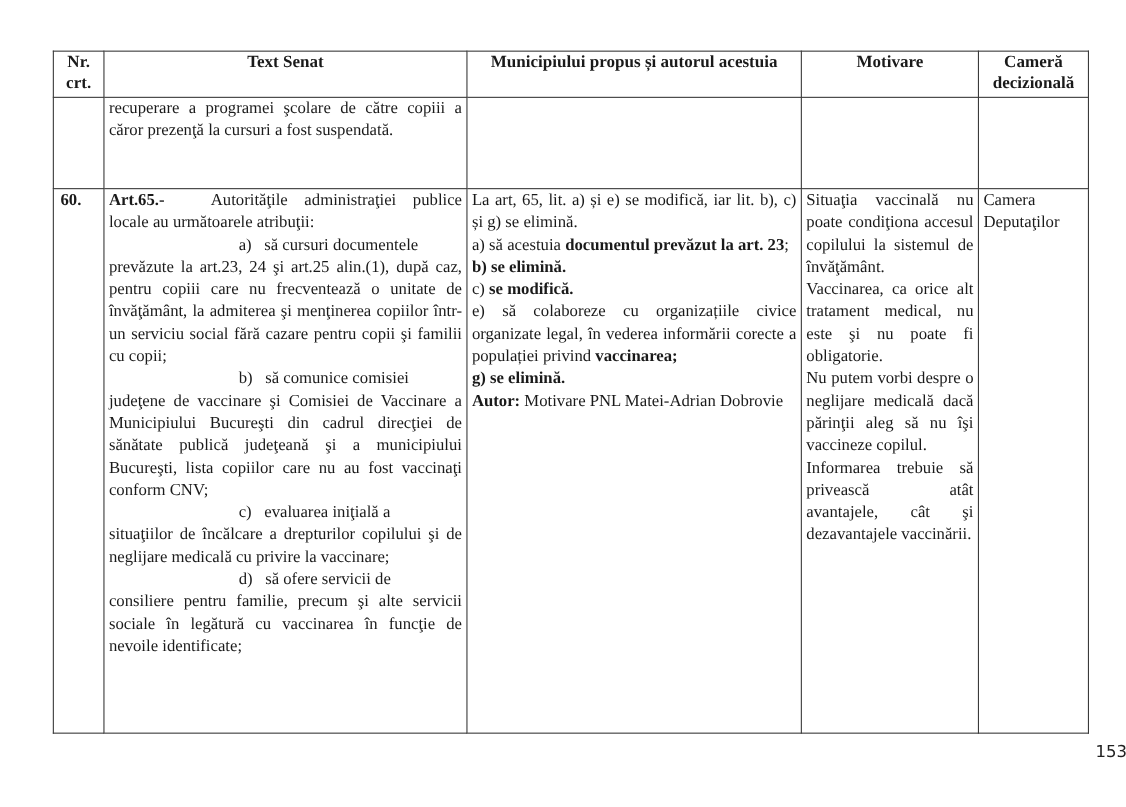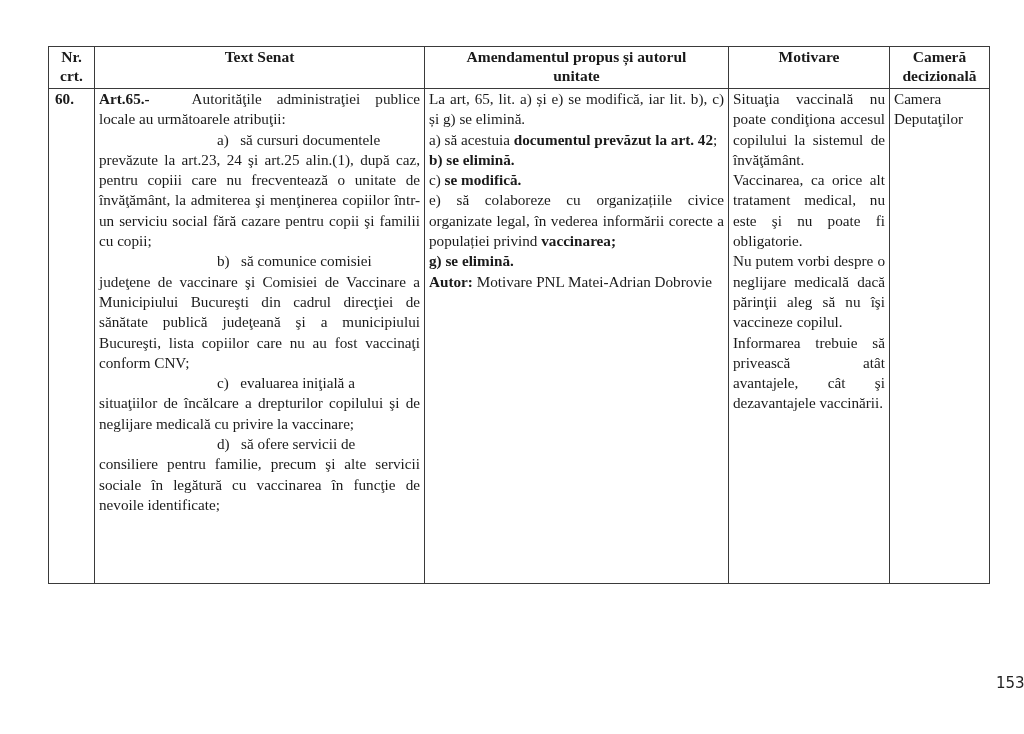--- a/index.html
+++ b/index.html
@@ -71,29 +71,36 @@
       <col class="c4">
       <col class="c5">
   </colgroup>
   <thead>
     <tr>
       <th>
         <span>Nr.</span><br>
         <span>crt.</span>
       </th>
       <th>Text Senat</th>
-      <th style="padding-left:20px;padding-right:20px;">Amendamentul propus și autorul unitate</th>
+      <th style="padding-left:20px;padding-right:20px;">Municipiului propus și autorul acestuia</th>
       <th>Motivare</th>
       <th>
         <span>Cameră</span><br>
         <span>decizională</span>
       </th>
     </tr>
   </thead>
   <tbody>
+    <tr class="row-prev">
+      <td></td>
+      <td class="just">recuperare a programei şcolare de către copiii a căror prezenţă la cursuri a fost suspendată.</td>
+      <td></td>
+      <td></td>
+      <td></td>
+    </tr>
     <tr class="row-main">
       <td class="nr">60.</td>
 
       <td>
         <p class="p just" style="text-align-last:left;">
           <b>Art.65.-</b><span style="display:inline-block;width:42px;"></span><span>Autorităţile administraţiei publice locale au următoarele atribuţii:</span>
         </p>
         <p class="p indent">
           <span>a)</span>&nbsp;&nbsp;&nbsp;<span>să cursuri documentele</span>
         </p>
@@ -108,21 +115,21 @@
         <p class="p just">situaţiilor de încălcare a drepturilor copilului şi de neglijare medicală cu privire la vaccinare;</p>
         <p class="p indent">
           <span>d)</span>&nbsp;&nbsp;&nbsp;<span>să ofere servicii de</span>
         </p>
         <p class="p just">consiliere pentru familie, precum şi alte servicii sociale în legătură cu vaccinarea în funcţie de nevoile identificate;</p>
       </td>
 
       <td>
         <p class="p just">La art, 65, lit. a) și e) se modifică, iar lit. b), c) și g) se elimină.</p>
         <p class="p just">
-          <span>a) să acestuia </span><b>documentul prevăzut la art. 42</b><span>;</span>
+          <span>a) să acestuia </span><b>documentul prevăzut la art. 23</b><span>;</span>
         </p>
         <p class="p"><b>b) se elimină.</b></p>
         <p class="p">
           <span>c) </span><b>se modifică.</b>
         </p>
         <p class="p just">
           <span>e) să colaboreze cu organizațiile civice organizate legal, în vederea informării corecte a populației privind </span><b>vaccinarea;</b>
         </p>
         <p class="p"><b>g) se elimină.</b></p>
         <p class="p just">

